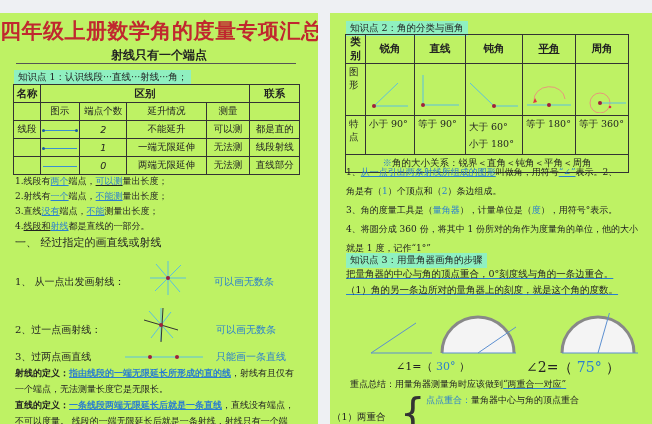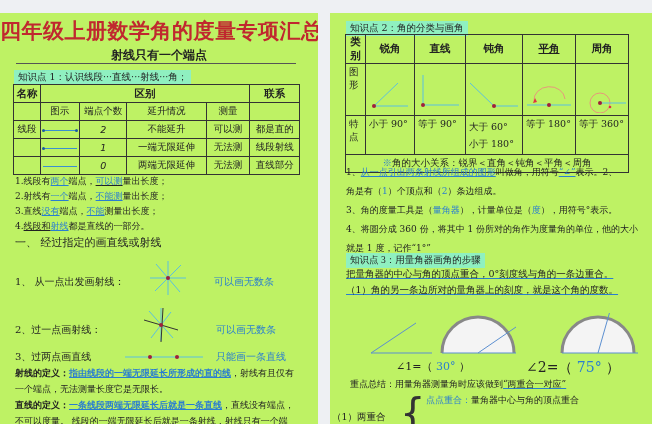--- a/index.html
+++ b/index.html
@@ -200,21 +200,21 @@
   </tbody>
     </table>
 
   <div class="abs para" style="left:16px; top:150px; width:300px;">
     <div><span>1、</span><span class="blue ul">从一点引出两条射线所组成的图形</span><span>叫做角，用符号</span><span class="blue ul">“∠”</span><span>表示。2、</span></div>
     <div><span>角是有（</span><span class="blue">1</span><span>）个顶点和（</span><span class="blue">2</span><span>）条边组成。</span></div>
     <div><span>3、角的度量工具是（</span><span class="blue">量角器</span><span>），计量单位是（</span><span class="blue">度</span><span>），用符号°表示。</span></div>
     <div>4、将圆分成 360 份，将其中 1 份所对的角作为度量角的单位，他的大小就是 1 度，记作“1°”</div>
   </div>
 
-  <div class="abs kp" style="left:16px; top:240px; font-size:9.5px;font-family:Liberation Serif, serif;">知识点 3：用量角器画角的步骤</div>
+  <div class="abs kp" style="left:16px; top:240px; font-size:9.5px;">知识点 3：用量角器画角的步骤</div>
   <div class="abs txt ul" style="left:16px; top:253px; font-size:9.5px; line-height:16px;">把量角器的中心与角的顶点重合，0°刻度线与角的一条边重合。</div>
   <div class="abs txt ul" style="left:16px; top:269px; font-size:9.5px; line-height:16px;">（1）角的另一条边所对的量角器上的刻度，就是这个角的度数。</div>
 
   <svg class="abs" style="left:36px; top:300px;" width="290" height="42">
     <line x1="5" y1="40" x2="66" y2="40" stroke="#5b8fd0"></line>
       <line x1="5" y1="40" x2="50" y2="10" stroke="#5b8fd0"></line>
     <path d="M76 40 A36 36 0 0 1 148 40" fill="#f4f4f4" stroke="#888" stroke-width="3"></path>
     <line x1="76" y1="40" x2="150" y2="40" stroke="#5b8fd0"></line>
       <line x1="112" y1="40" x2="150" y2="14" stroke="#5b8fd0"></line>
     <path d="M196 40 A36 36 0 0 1 268 40" fill="#f4f4f4" stroke="#888" stroke-width="3"></path>

